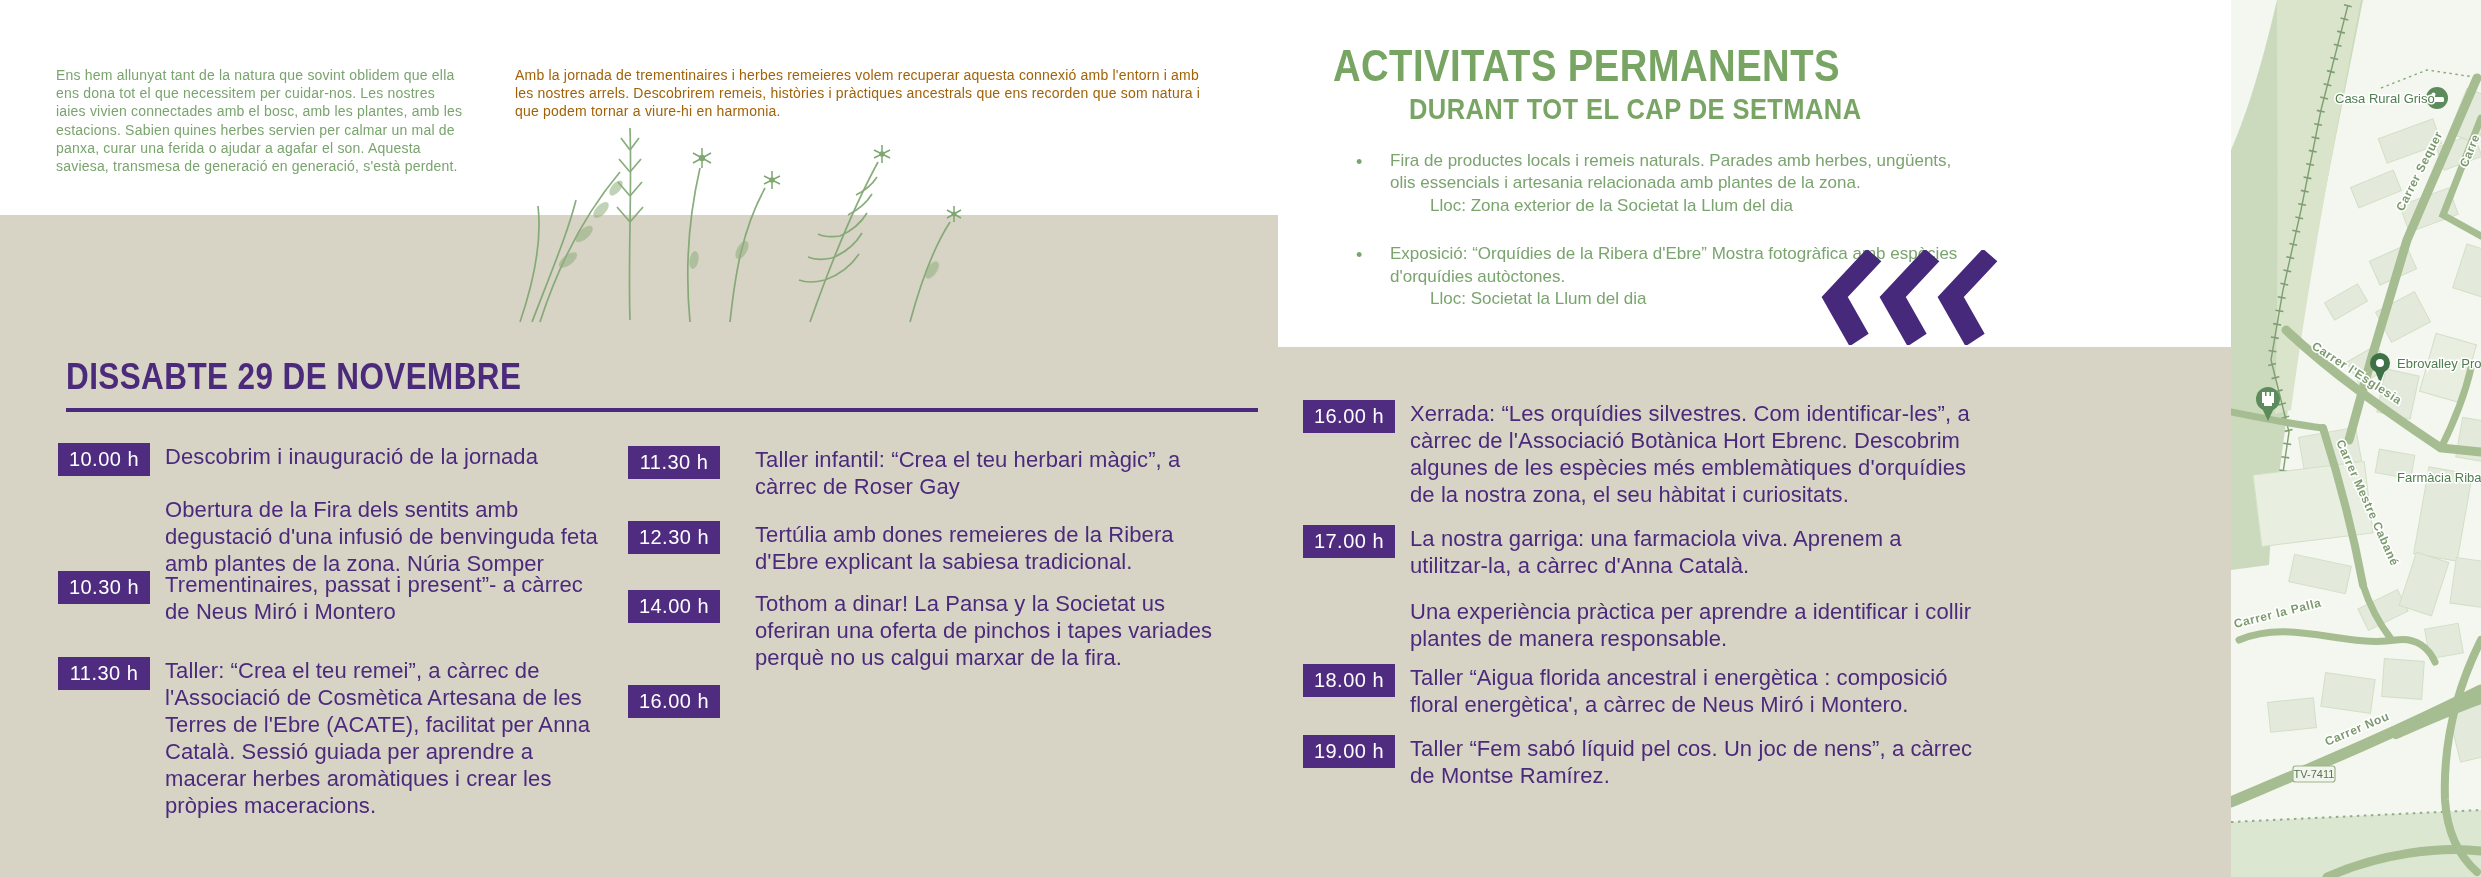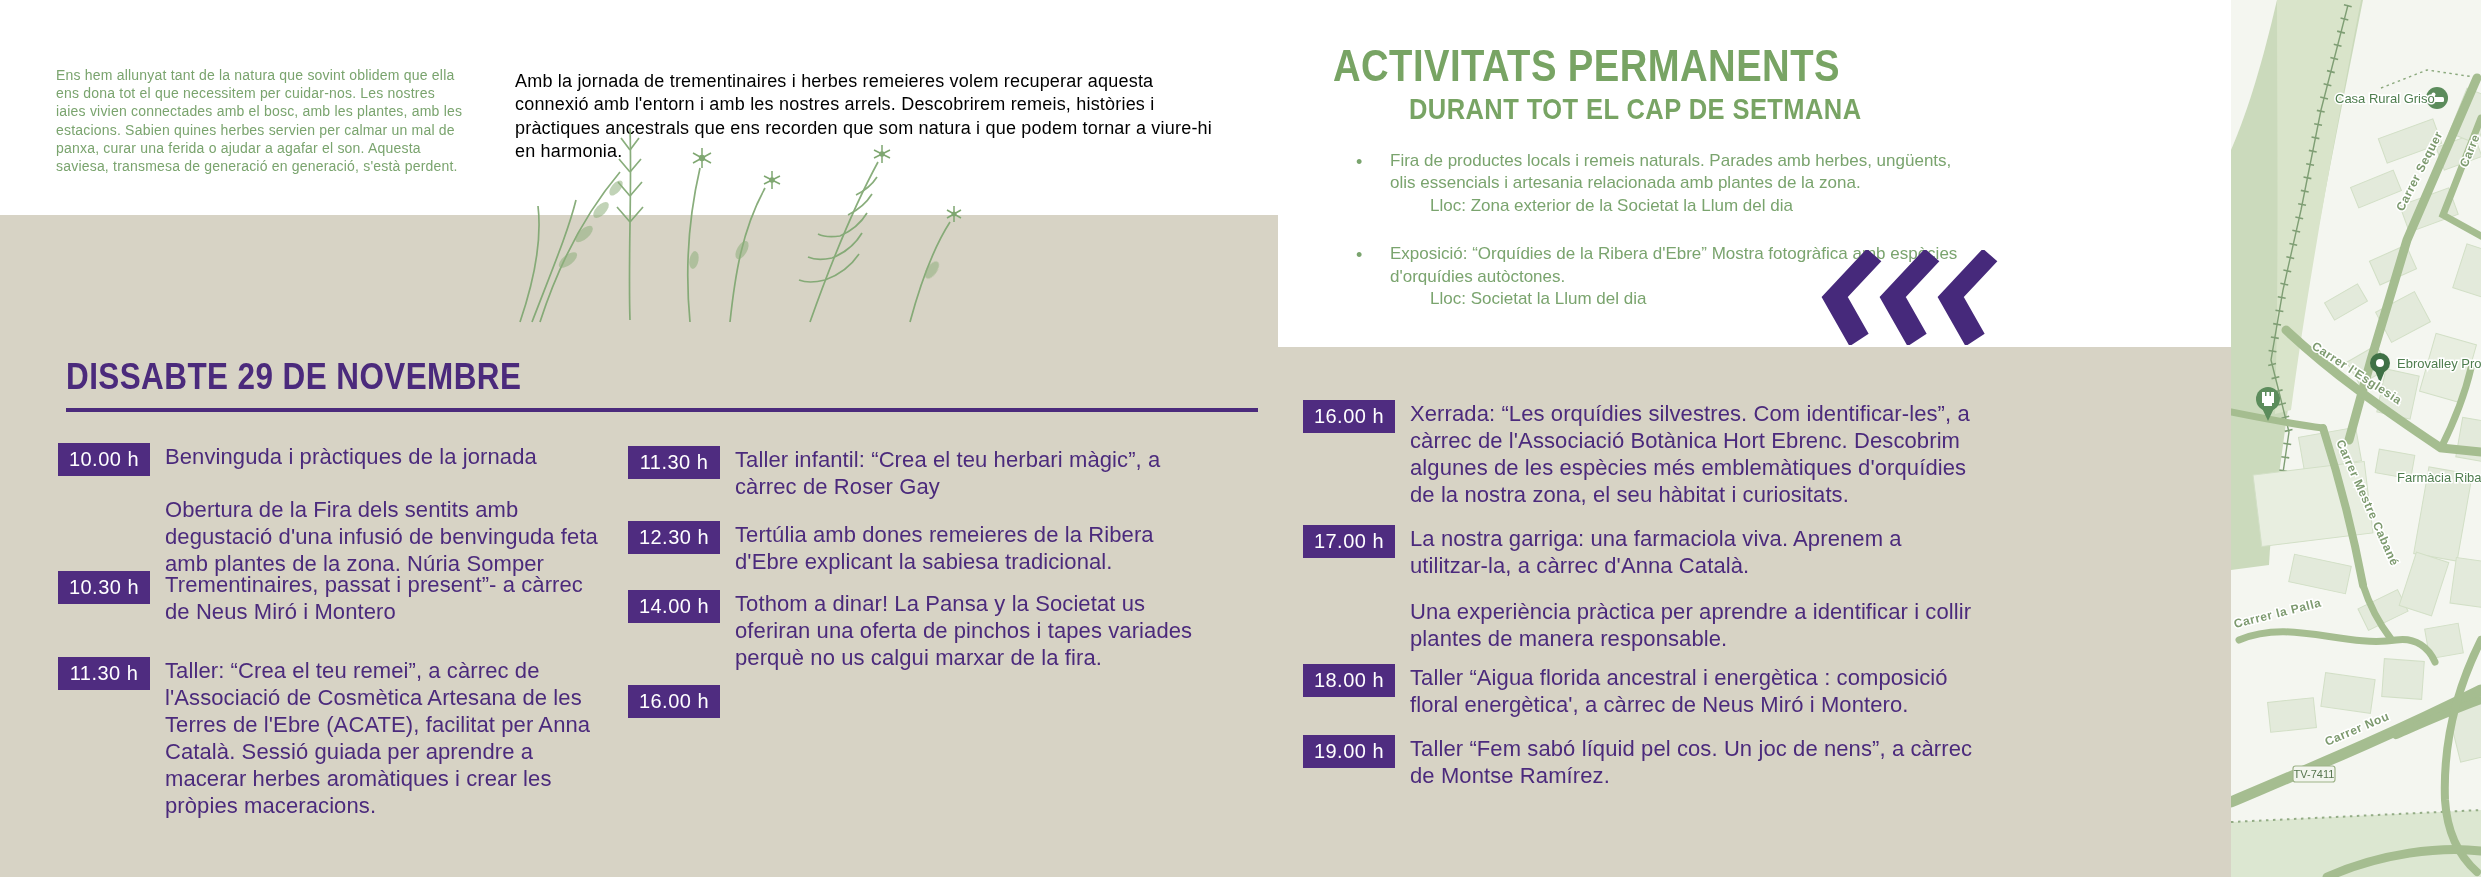--- a/index.html
+++ b/index.html
@@ -9,21 +9,21 @@
     font-family:"Liberation Sans", sans-serif;
   }
   
   .beige-band{position:absolute;left:0;top:215px;width:2231px;height:662px;background:#d7d3c5;}
   .white-right{position:absolute;left:1278px;top:0;width:953px;height:347px;background:#ffffff;}
 
   
   .intro-left{position:absolute;left:56px;top:52px;width:408px;
     color:#7aa46e;font-size:14px;line-height:1.3;letter-spacing:.2px;}
   .intro-mid{position:absolute;left:515px;top:52px;width:700px;
-    color:#000000;font-size:18px;line-height:1.3;letter-spacing:.2px;}
+    color:#a16207;font-size:14px;line-height:1.3;letter-spacing:.2px;}
 
   
   .act-title{position:absolute;left:1333px;top:40px;margin:0;
     color:#78a464;font-size:45px;font-weight:bold;white-space:nowrap;
     transform:scaleX(.85);transform-origin:left top;letter-spacing:.5px;}
   .act-sub{position:absolute;left:1409px;top:92px;margin:0;
     color:#78a464;font-size:30px;font-weight:bold;white-space:nowrap;
     transform:scaleX(.85);transform-origin:left top;letter-spacing:.5px;}
   .act-bullets{position:absolute;left:1352px;top:150px;width:620px;margin:0;padding:0;list-style:none;}
   .act-bullets li{position:relative;color:#7aa46e;font-size:17px;line-height:1.32;
@@ -39,21 +39,21 @@
     color:#4b2a7c;font-size:37px;font-weight:bold;white-space:nowrap;
     transform:scaleX(.85);transform-origin:left top;letter-spacing:.5px;}
   .dis-rule{position:absolute;left:66px;top:408px;width:1192px;height:4px;background:#4b2a7c;}
 
   .scol{position:absolute;top:0;left:0;width:0;height:0;}
   .srow{position:absolute;display:flex;align-items:flex-start;}
   .badge,.spacer{width:92px;flex:none;margin-right:15px;}
   .badge{background:#4f2c80;color:#ffffff;font-size:20px;line-height:33px;height:33px;
     text-align:center;letter-spacing:.5px;}
   .stxt{color:#4b2a7c;font-size:22px;line-height:1.23;letter-spacing:.1px;}
-  .c1 .stxt{width:442px;} .c2 .stxt{width:472px;} .c3 .stxt{width:575px;}
+  .c1 .stxt{width:442px;} .c2 .stxt{width:472px;margin-left:20px;} .c3 .stxt{width:575px;}
 
   
   .map{position:absolute;left:2231px;top:0;width:250px;height:877px;}
   .mlbl{font-family:"Liberation Sans",sans-serif;font-size:12px;font-weight:bold;fill:#7d9a6f;
     paint-order:stroke;stroke:#ffffff;stroke-width:3px;letter-spacing:.6px;}
   .mpoi{font-family:"Liberation Sans",sans-serif;font-size:13px;fill:#4e7d4e;
     paint-order:stroke;stroke:#ffffff;stroke-width:3px;}
   .mroad{stroke:#a5bd90;fill:none;stroke-linecap:round;}
   .mbld{fill:#e3eadb;stroke:#d2dfc6;stroke-width:1;}
   .mbadge-t{font-family:"Liberation Sans",sans-serif;font-size:11px;fill:#56754d;text-anchor:middle;}
@@ -130,21 +130,21 @@
     <path d="M162,5 L130,47 L162,90"></path>
   </g>
 </svg>
 
 <h2 class="dis-title">DISSABTE 29 DE NOVEMBRE</h2>
 <div class="dis-rule"></div>
 
 <div class="scol c1" style="left:58px">
   <div class="srow" style="top:443px">
     <div class="badge">10.00 h</div>
-    <div class="stxt">Benvinguda i pràctiques de la jornada</div>
+    <div class="stxt">Descobrim i inauguració de la jornada</div>
   </div>
   <div class="srow" style="top:496px">
     <div class="spacer"></div>
     <div class="stxt">Obertura de la Fira dels sentits amb degustació d'una infusió de benvinguda feta amb plantes de la zona. Núria  Somper</div>
   </div>
   <div class="srow" style="top:571px">
     <div class="badge">10.30 h</div>
     <div class="stxt">Trementinaires, passat i present”- a càrrec de Neus Miró i Montero</div>
   </div>
   <div class="srow" style="top:657px">

